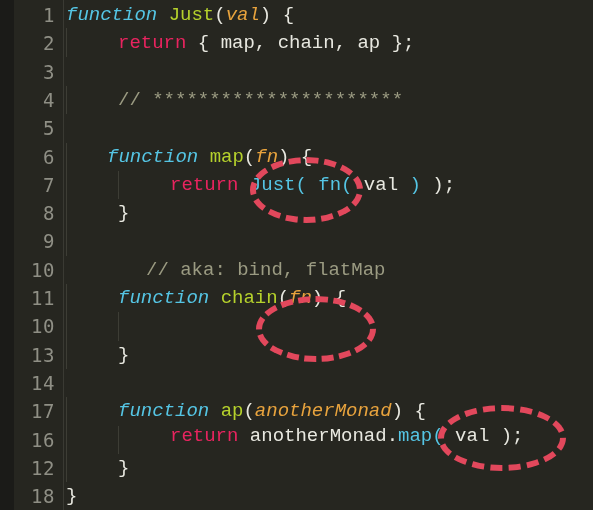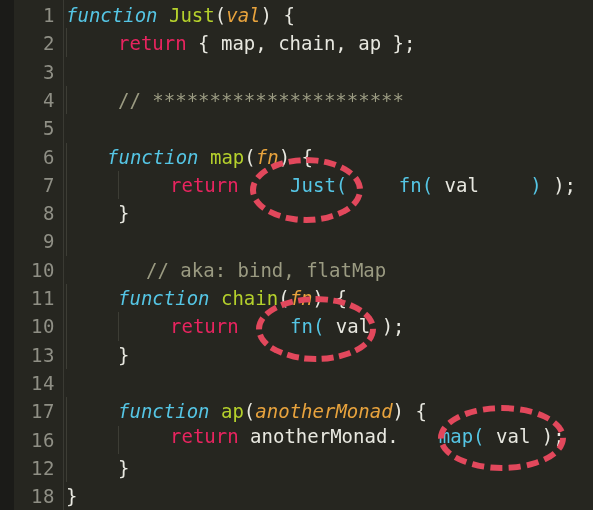--- a/index.html
+++ b/index.html
@@ -64,20 +64,21 @@
   }
 
   
   #code {
     position: absolute;
     left: 64px;
     top: 0;
     right: 0;
     height: 432px;
     z-index: 1;
+    font-family: Liberation Mono, monospace;
   }
 
   .cline {
     position: absolute;
     left: 2px;
     height: 28.3px;
     line-height: 28.3px;
     font-size: 19px;
     white-space: pre;
     color: #e8e8e0;
@@ -92,21 +93,21 @@
     z-index: 1;
   }
 
   
   .t-kw       { color: #55c5e4; font-style: italic; }  
   .t-fname    { color: #b5d12c; }                      
   .t-param    { color: #e8a33d; font-style: italic; }  
   .t-return   { color: #e8245f; }                      
   .t-plain    { color: #e8e8e0; }                      
   .t-comment  { color: #9b9b82; }                      
-  .t-call     { color: #55c5e4; margin-left: 40px; }                      
+  .t-call     { color: #55c5e4; }                      
 
   
   .ellipse {
     position: absolute;
     border: 6px dashed #e2485c;
     border-radius: 50%;
     box-sizing: border-box;
     z-index: 5;
     pointer-events: none;
   }
@@ -159,21 +160,20 @@
     <div class="cline" style="top:142.5px; left:43px;"><span class="t-kw">function</span><span class="t-plain"> </span><span class="t-fname">map</span><span class="t-plain">(</span><span class="t-param">fn</span><span class="t-plain">)</span><span class="t-plain"> {</span></div>
 
     <div class="cline" style="top:170.8px; left:106px;"><span class="t-return">return</span><span class="t-plain"> </span><span class="t-call">Just(</span><span class="t-plain"> </span><span class="t-call">fn(</span><span class="t-plain"> val </span><span class="t-call">)</span><span class="t-plain"> );</span></div>
 
     <div class="cline" style="top:199.1px; left:54px;"><span class="t-plain">}</span></div>
 
     <div class="cline" style="top:255.7px; left:54px;margin-left:28px;"><span class="t-comment">// aka: bind, flatMap</span></div>
 
     <div class="cline" style="top:284.0px; left:54px;"><span class="t-kw">function</span><span class="t-plain"> </span><span class="t-fname">chain</span><span class="t-plain">(</span><span class="t-param">fn</span><span class="t-plain">)</span><span class="t-plain"> {</span></div>
 
-    <div class="cline" style="top:312.3px; left:106px;"><span class="t-return">return</span><span class="t-plain"> </span><span class="t-call">fn(</span><span class="t-plain"> val </span><span class="t-plain">);</span></div>
 
     <div class="cline" style="top:340.6px; left:54px;"><span class="t-plain">}</span></div>
 
     <div class="cline" style="top:397.2px; left:54px;"><span class="t-kw">function</span><span class="t-plain"> </span><span class="t-fname">ap</span><span class="t-plain">(</span><span class="t-param">anotherMonad</span><span class="t-plain">)</span><span class="t-plain"> {</span></div>
 
     <div class="cline" style="top:422px; left:106px;"><span class="t-return">return</span><span class="t-plain"> anotherMonad.</span><span class="t-call">map(</span><span class="t-plain"> val </span><span class="t-plain">);</span></div>
 
     <div class="cline" style="top:453.8px; left:54px;"><span class="t-plain">}</span></div>
 
     <div class="cline" style="top:482.1px; left:2px;"><span class="t-plain">}</span></div>

